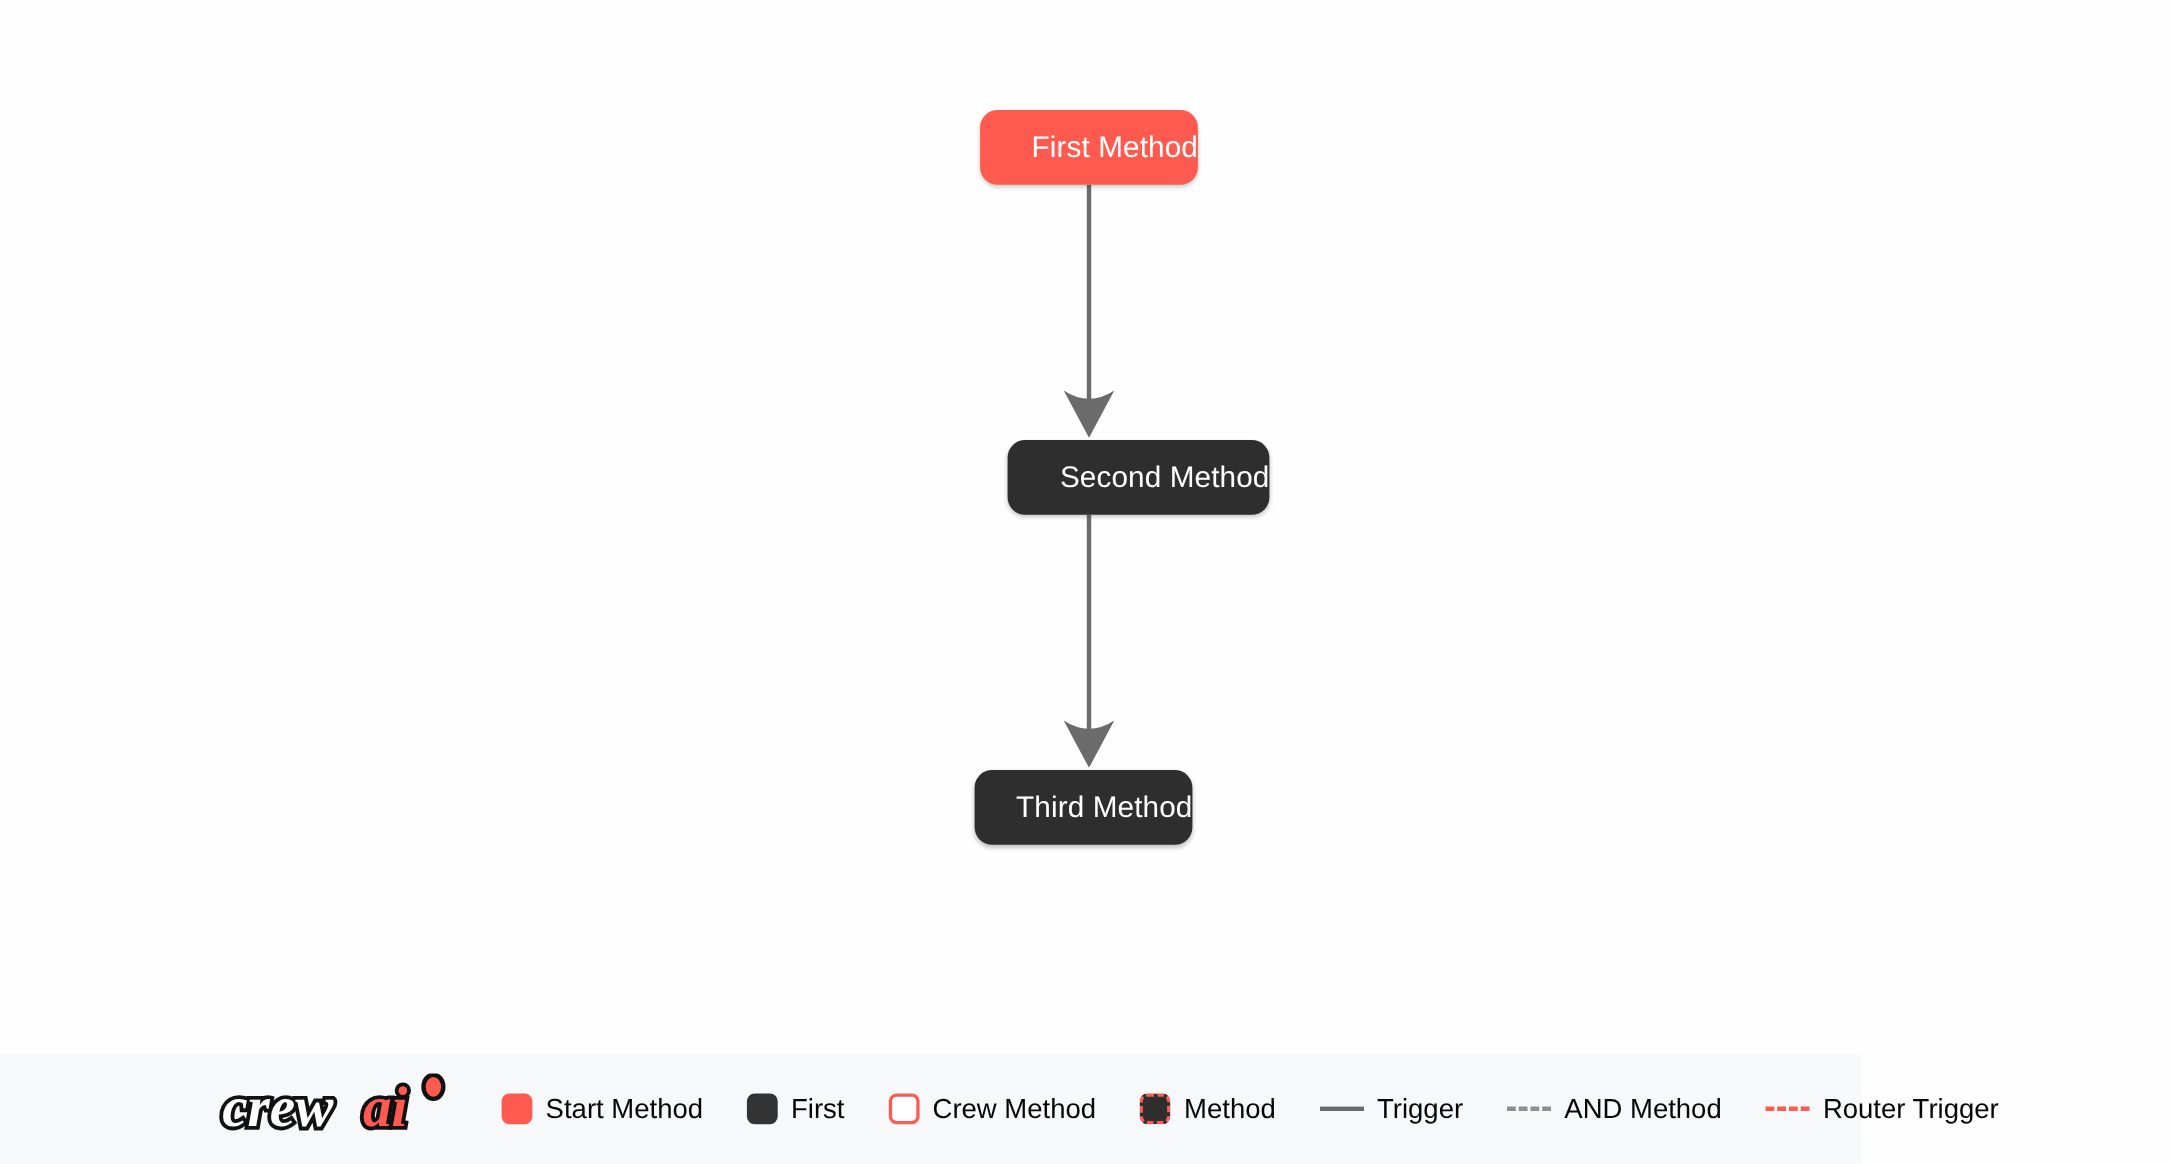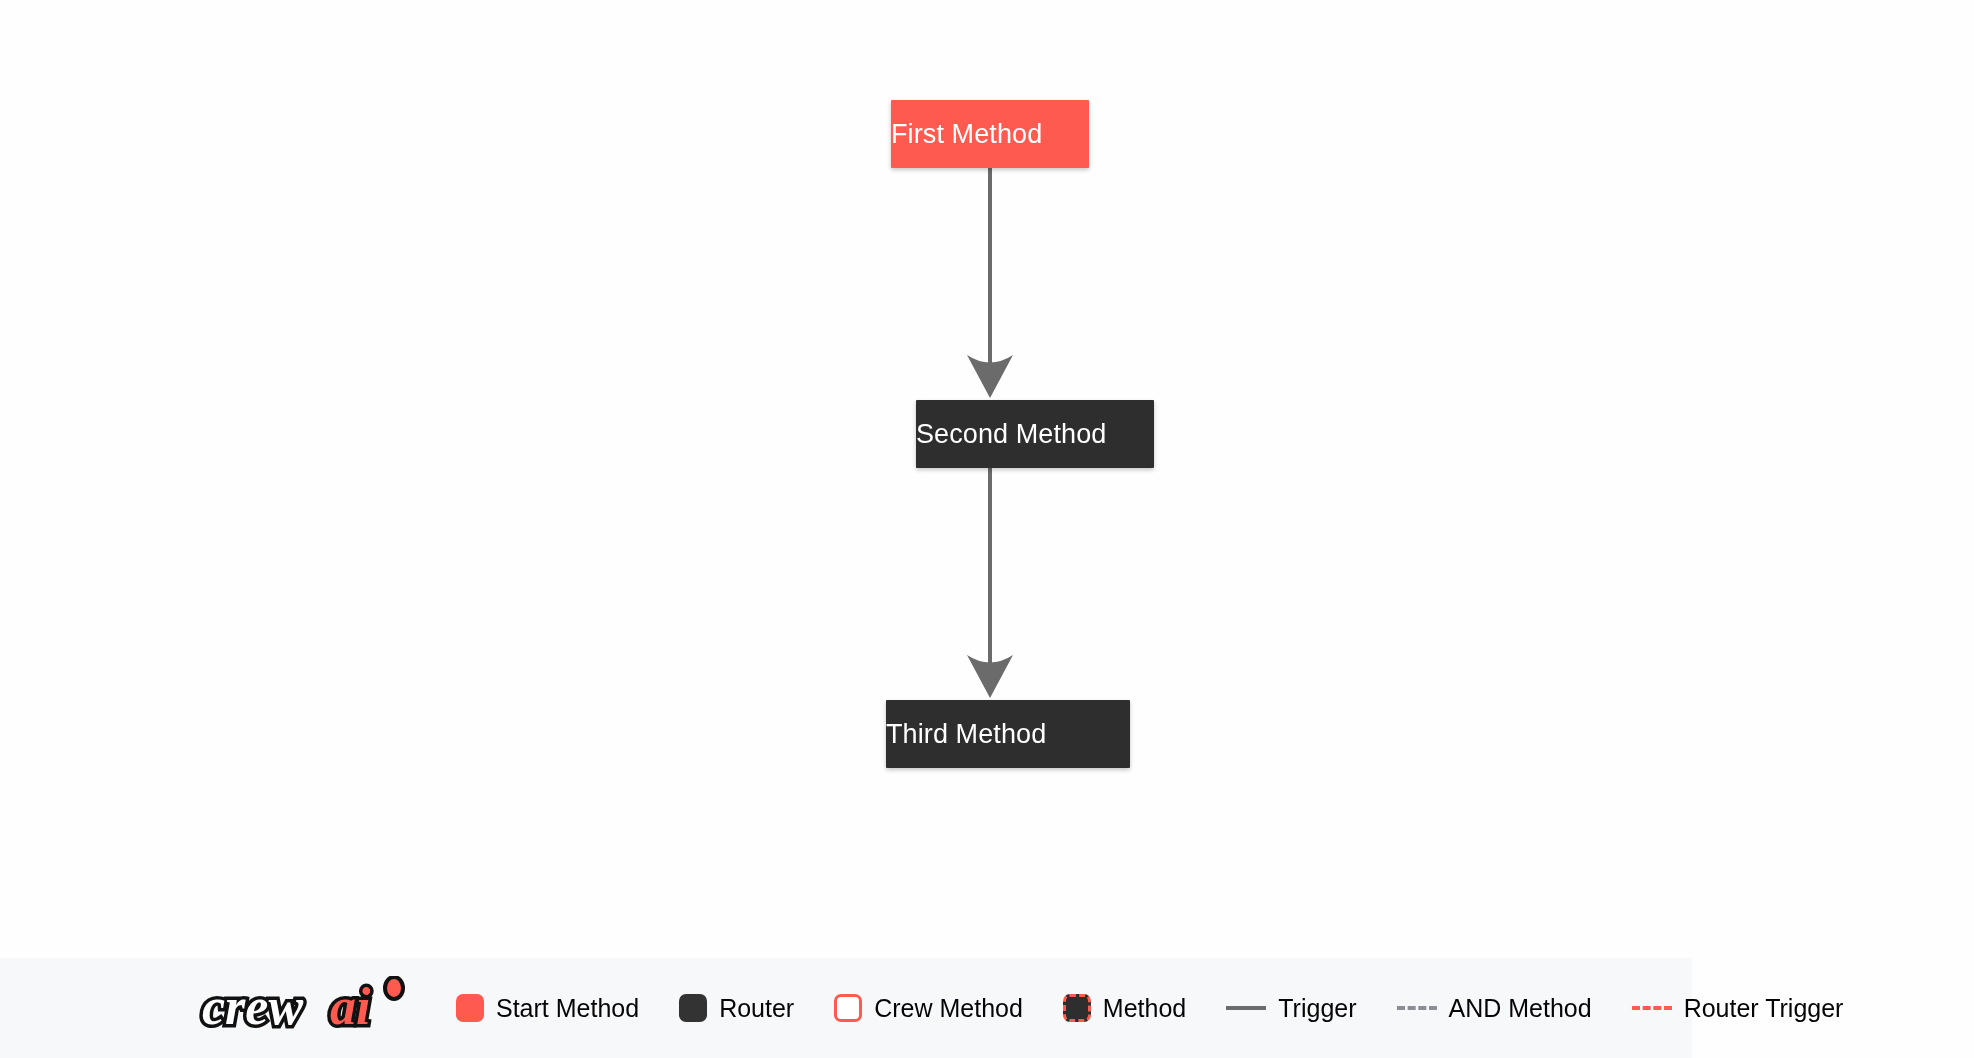--- a/index.html
+++ b/index.html
@@ -36,43 +36,43 @@
     top: 0;
     width: 1974px;
     height: 958px;
     pointer-events: none;
   }
 
   .flow-node {
     position: absolute;
     display: flex;
     align-items: center;
-    justify-content: flex-start;
-    border-radius: 1px;
+    justify-content: flex-end;
+    border-radius: 16px;
     box-sizing: border-box;
     box-shadow: 0 2px 4px rgba(0,0,0,0.22);
     color: #ffffff;
     font-size: 27px;
     font-family: "Liberation Sans", sans-serif;
     letter-spacing: 0.1px;
     white-space: nowrap;
     user-select: none;
   }
 
   .flow-node.start {
     background: #ff5a50;
   }
 
   .flow-node.method {
     background: #2e2e2e;
   }
 
   #node-first  { left: 891px;  top: 100px; width: 198px; height: 68px; }
   #node-second { left: 916px;  top: 400px; width: 238px; height: 68px; }
-  #node-third  { left: 886px;  top: 700px; width: 244px; height: 68px; }
+  #node-third  { left: 886px;  top: 700px; width: 198px; height: 68px; }
 
   
   #legend-bar {
     position: absolute;
     left: 0;
     top: 958px;
     width: 1692px;
     height: 100px;
     background: #f7f8fa;
     display: flex;
@@ -171,21 +171,21 @@
       <ellipse cx="196" cy="12" rx="9" ry="11" fill="#ff5a50" stroke="#111111" stroke-width="4"></ellipse>
     </svg>
 
     <div class="legend-item">
       <span class="legend-swatch sw-start"></span>
       <span class="legend-label">Start Method</span>
     </div>
 
     <div class="legend-item">
       <span class="legend-swatch sw-method"></span>
-      <span class="legend-label">Router</span>
+      <span class="legend-label">First</span>
     </div>
 
     <div class="legend-item">
       <span class="legend-swatch sw-crew"></span>
       <span class="legend-label">Crew Method</span>
     </div>
 
     <div class="legend-item">
       <span class="legend-swatch sw-router"></span>
       <span class="legend-label">Method</span>

